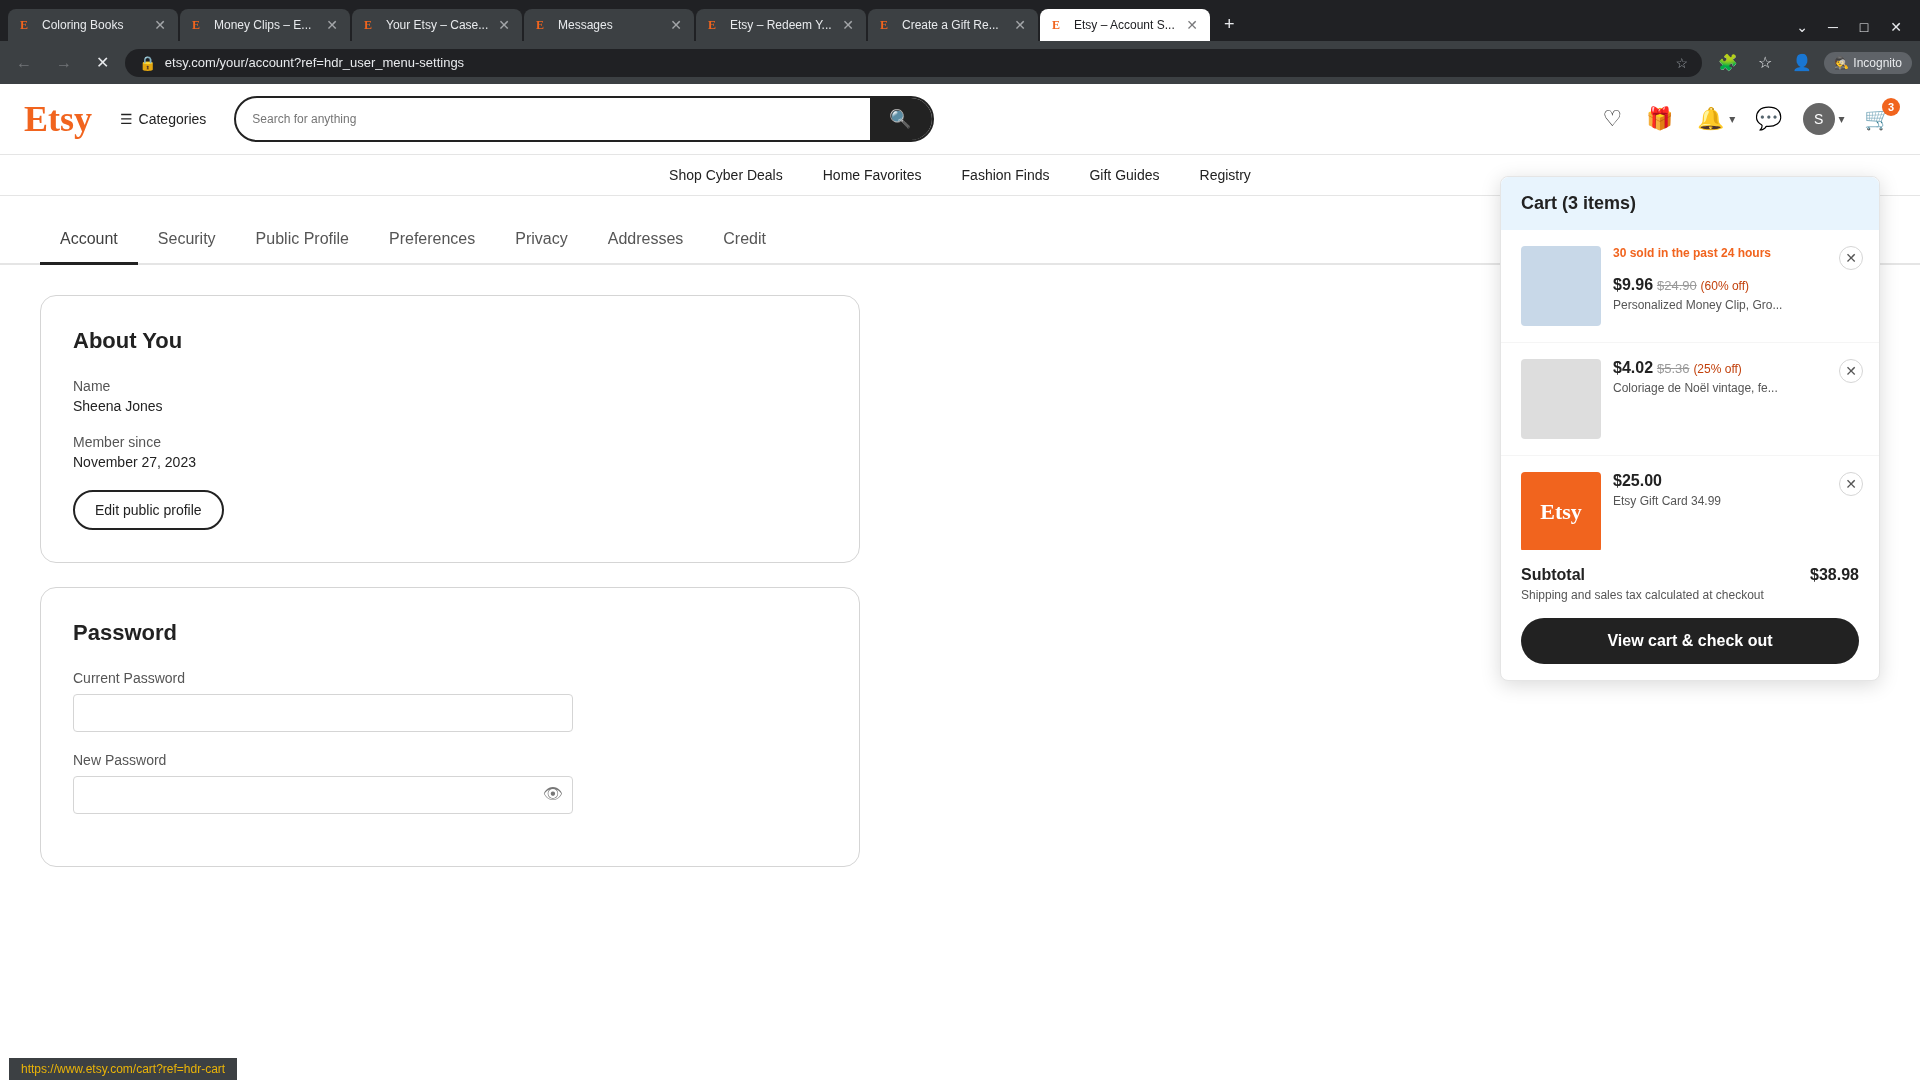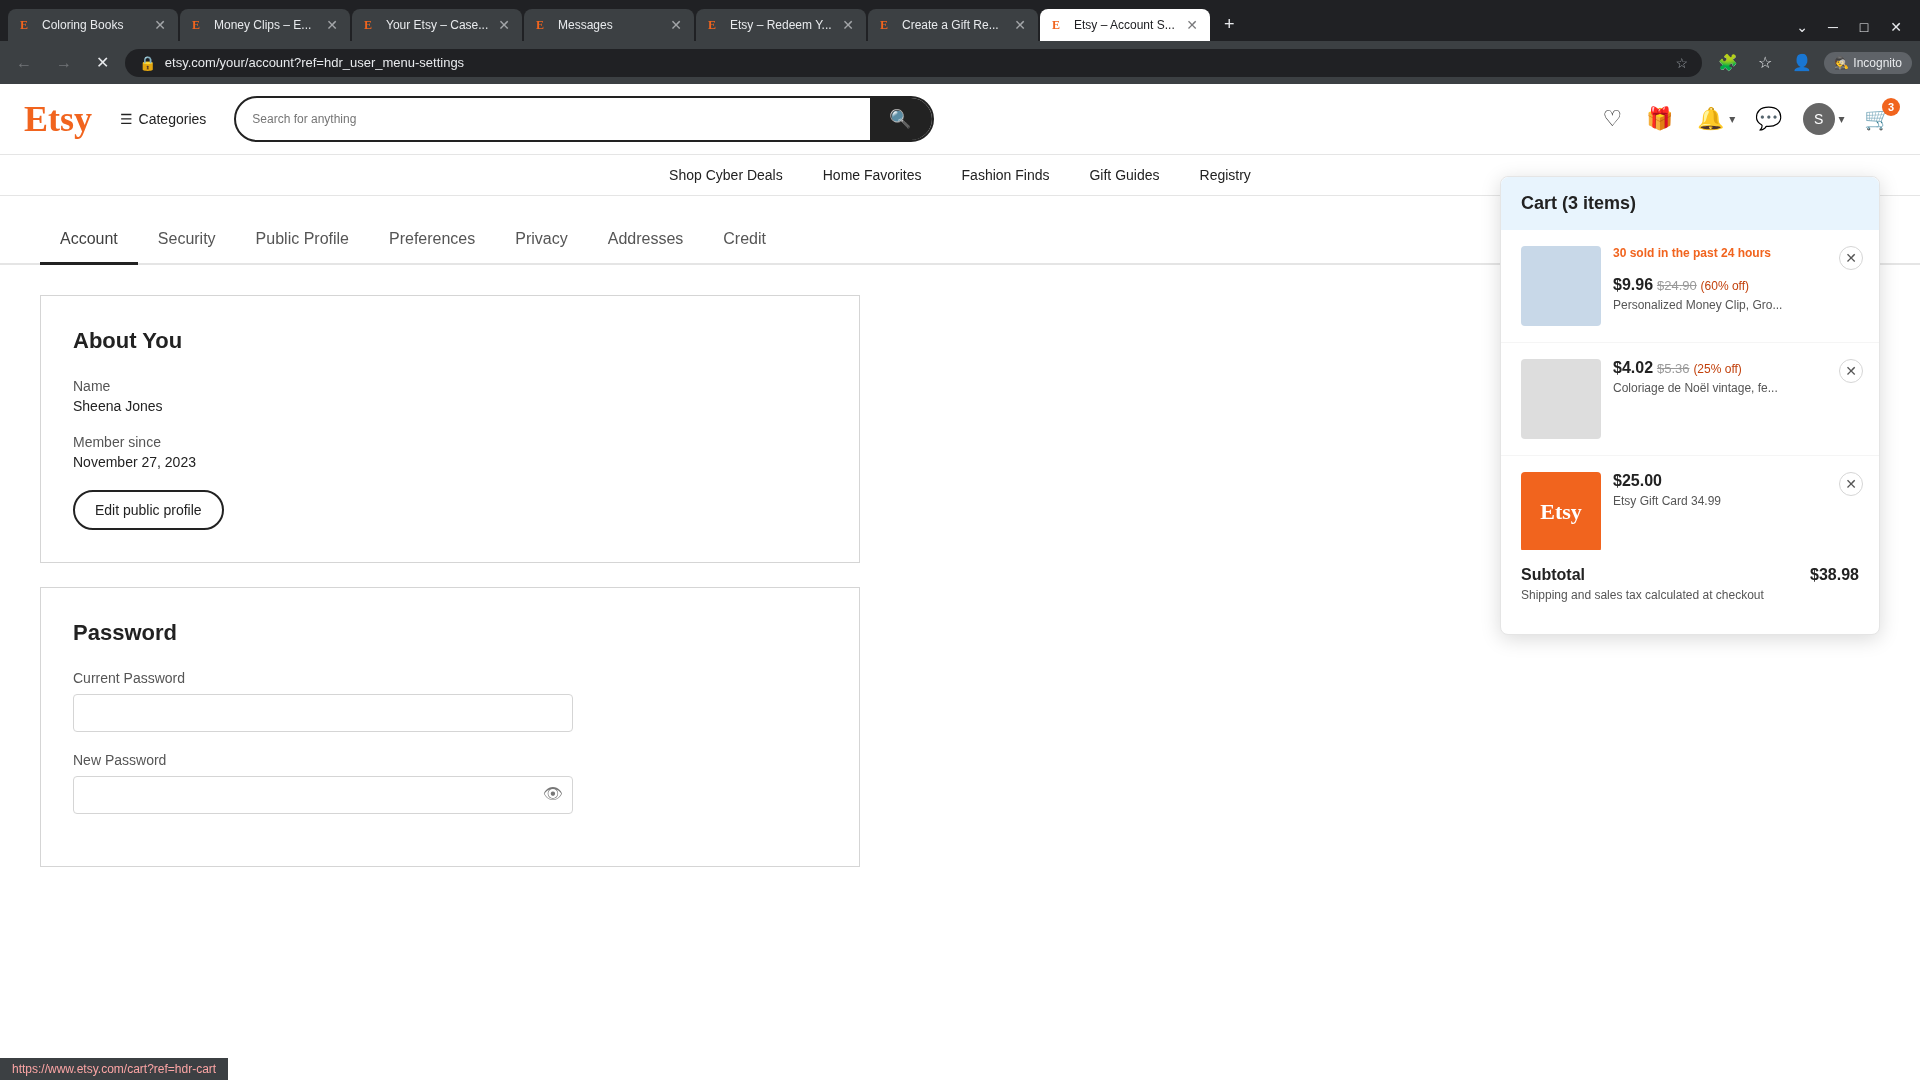--- a/index.html
+++ b/index.html
@@ -49,21 +49,21 @@
     .nav-bar { display: flex; align-items: center; justify-content: center; gap: 40px; padding: 12px 24px; border-bottom: 1px solid #e5e5e5; }
     .nav-link { color: #222; text-decoration: none; font-size: 14px; cursor: pointer; }
 
     
     .account-tabs { display: flex; gap: 0; padding: 0 40px; border-bottom: 2px solid #e5e5e5; margin-top: 20px; }
     .account-tab { padding: 14px 20px; font-size: 16px; cursor: pointer; color: #555; border-bottom: 3px solid transparent; margin-bottom: -2px; }
     .account-tab.active { color: #404040; border-bottom: 3px solid #222; font-weight: 500; }
 
     
     .main-content { padding: 30px 40px; max-width: 900px; }
-    .section-card { background: #fff; border: 1px solid #d5d5d5; border-radius: 0; padding: 32px; margin-bottom: 24px; }
+    .section-card { background: #fff; border: 1px solid #d5d5d5; border-radius: 16px; padding: 32px; margin-bottom: 24px; }
     .section-title { font-size: 22px; font-weight: 600; color: #222; margin-bottom: 24px; }
     .field-label { font-size: 14px; color: #555; margin-bottom: 4px; font-weight: 500; margin-top: 16px; }
     .field-value { font-size: 14px; color: #222; margin-bottom: 16px; }
     .field-group { margin-bottom: 20px; }
     .edit-btn { background: transparent; border: 2px solid #222; border-radius: 24px; padding: 10px 20px; cursor: pointer; font-size: 14px; font-weight: 500; color: #222; }
     .form-input { width: 100%; border: 1px solid #d5d5d5; border-radius: 4px; padding: 10px 12px; font-size: 14px; outline: none; margin-top: 4px; }
     .eye-icon-btn { position: absolute; right: 10px; top: 50%; transform: translateY(-50%); background: transparent; border: none; cursor: pointer; font-size: 16px; color: #777; }
     .input-wrapper { position: relative; }
 
     
@@ -83,21 +83,21 @@
     .cart-footer { padding: 16px 20px; }
     .cart-subtotal { display: flex; justify-content: space-between; align-items: center; font-size: 16px; font-weight: 600; color: #222; margin-bottom: 4px; }
     .cart-tax-note { font-size: 12px; color: #555; margin-bottom: 16px; }
     .checkout-btn { width: 100%; background: #222; color: #fff; border: none; border-radius: 24px; padding: 14px; font-size: 16px; font-weight: 600; cursor: pointer; }
 
     
     .cart-items::-webkit-scrollbar { width: 6px; }
     .cart-items::-webkit-scrollbar-thumb { background: #ccc; border-radius: 3px; }
 
     
-    .status-bar { position: fixed; bottom: 0; left: 0; background: #3c4043; color: #fca5a5; font-size: 12px; padding: 4px 12px; z-index: 9999; }
+    .status-bar { position: fixed; bottom: 0; left: 9px; background: #3c4043; color: #eab308; font-size: 12px; padding: 4px 12px; z-index: 9999; }
 
     
     .bell-wrapper { position: relative; display: flex; align-items: center; }
     .bell-chevron { font-size: 12px; color: #555; }
   </style>
 </head>
 <body>
 
 <div class="browser-chrome">
 
@@ -290,18 +290,19 @@
         </div>
         <button class="cart-remove-btn">✕</button>
       </div>
     </div>
     <div class="cart-footer">
       <div class="cart-subtotal">
         <span>Subtotal</span>
         <span>$38.98</span>
       </div>
       <div class="cart-tax-note">Shipping and sales tax calculated at checkout</div>
+      <button class="checkout-btn">View cart &amp; check out</button>
     </div>
   </div>
 
 </div>
 
 <div class="status-bar">https://www.etsy.com/cart?ref=hdr-cart</div>
 
 </body></html>

